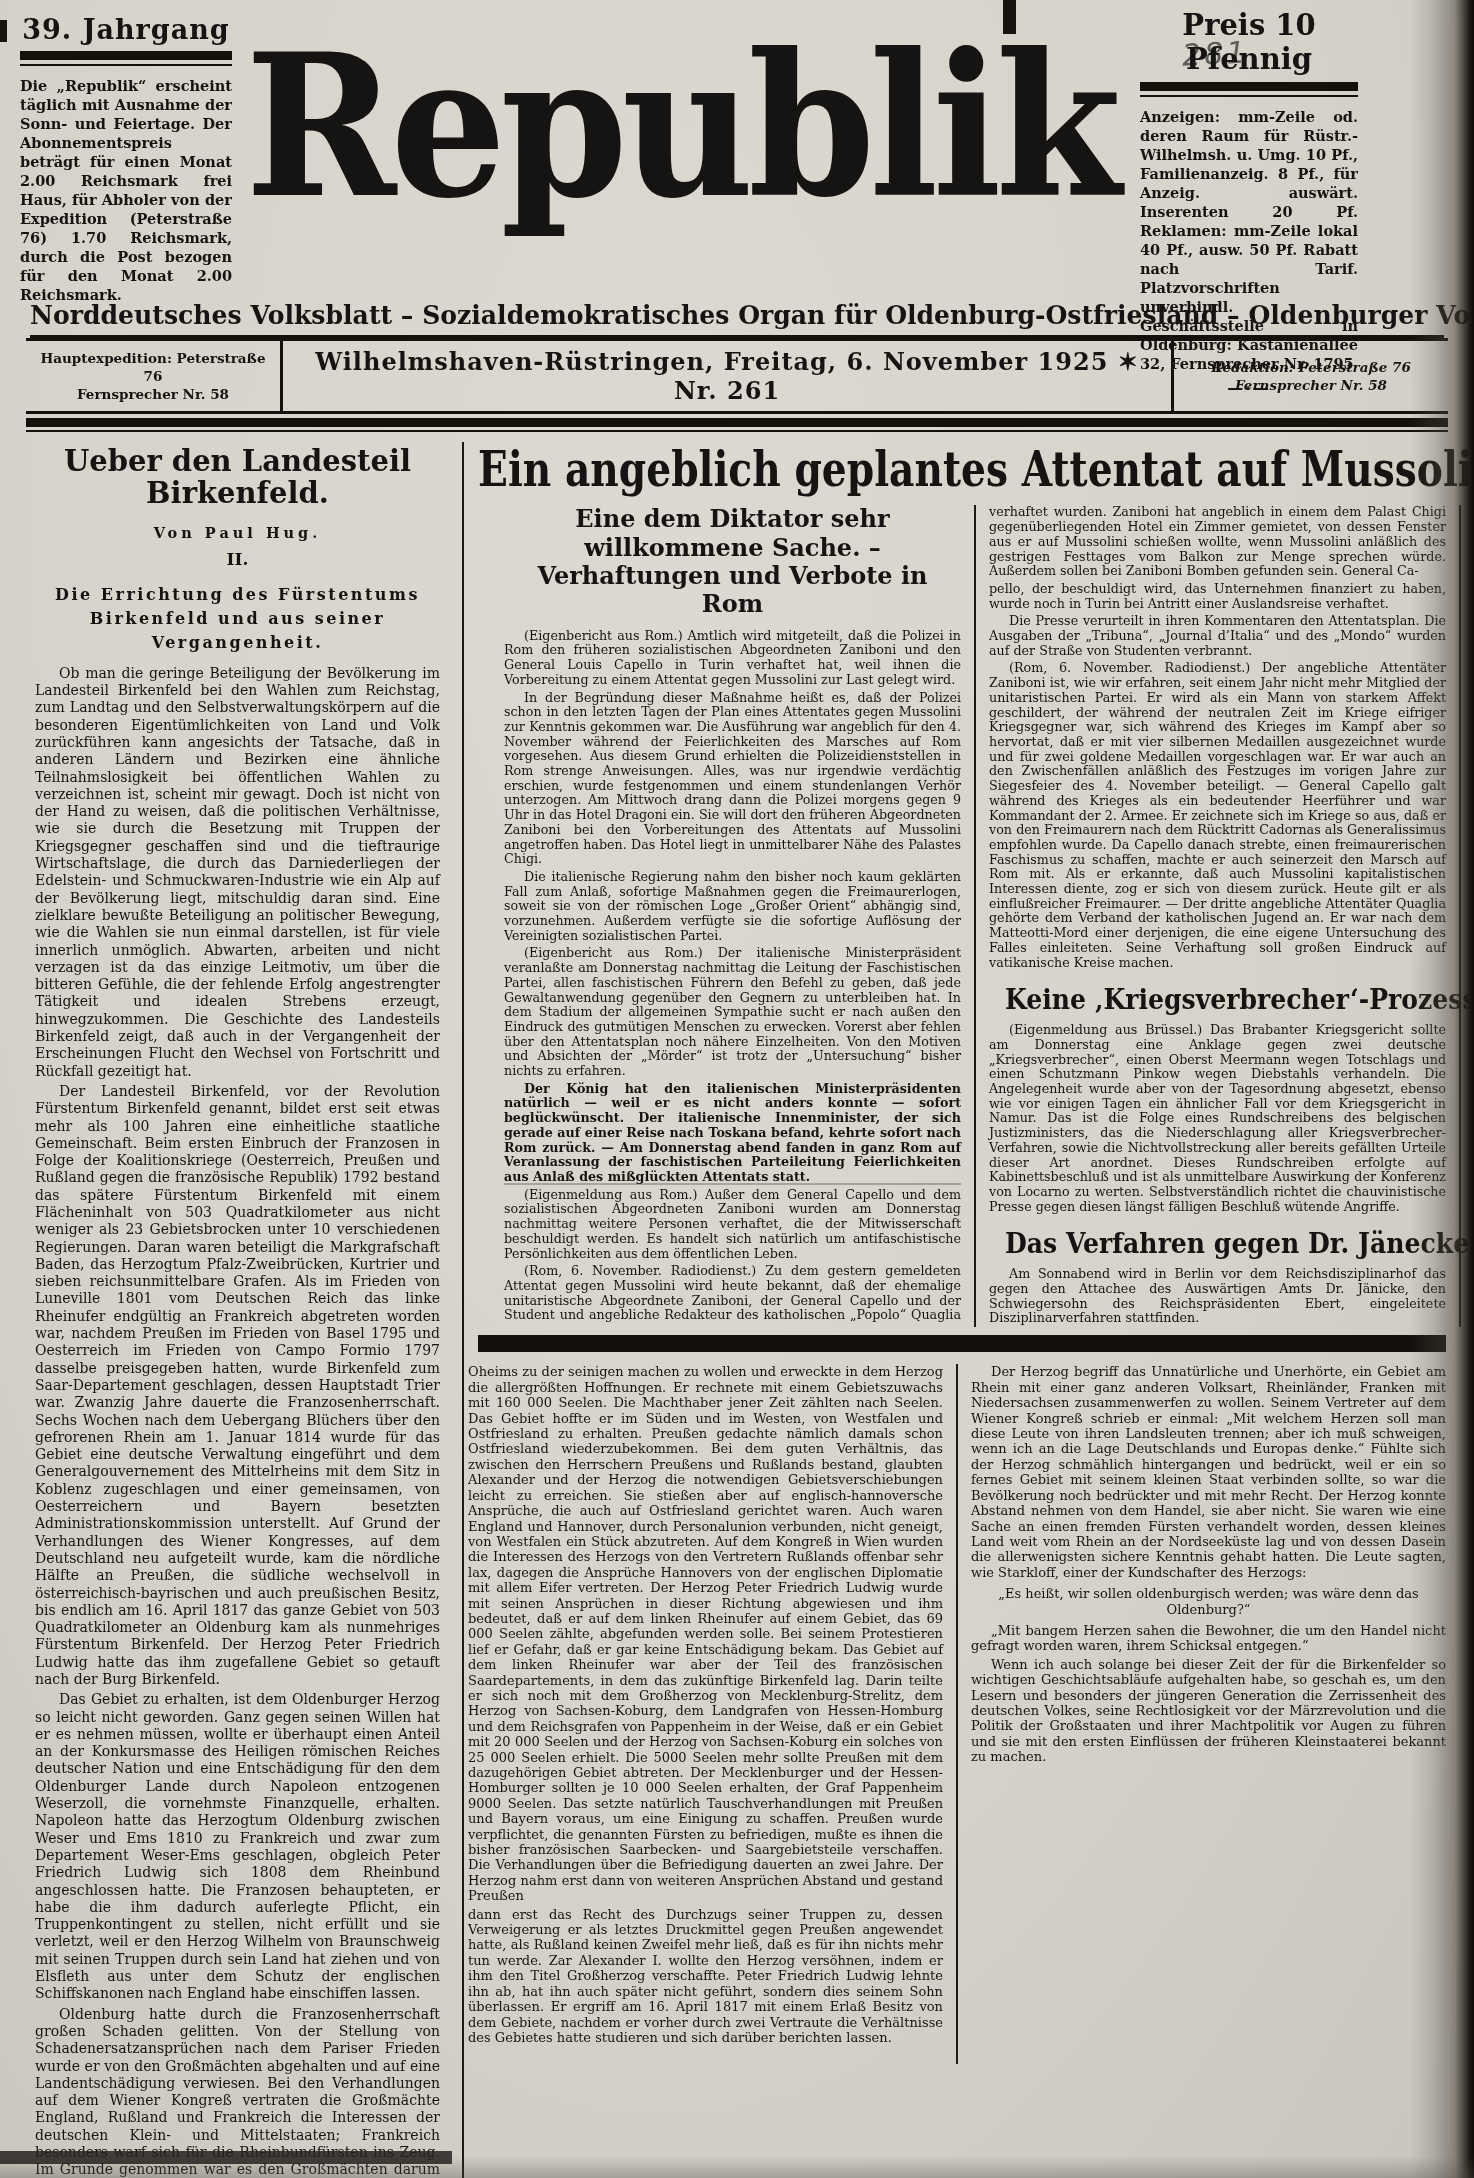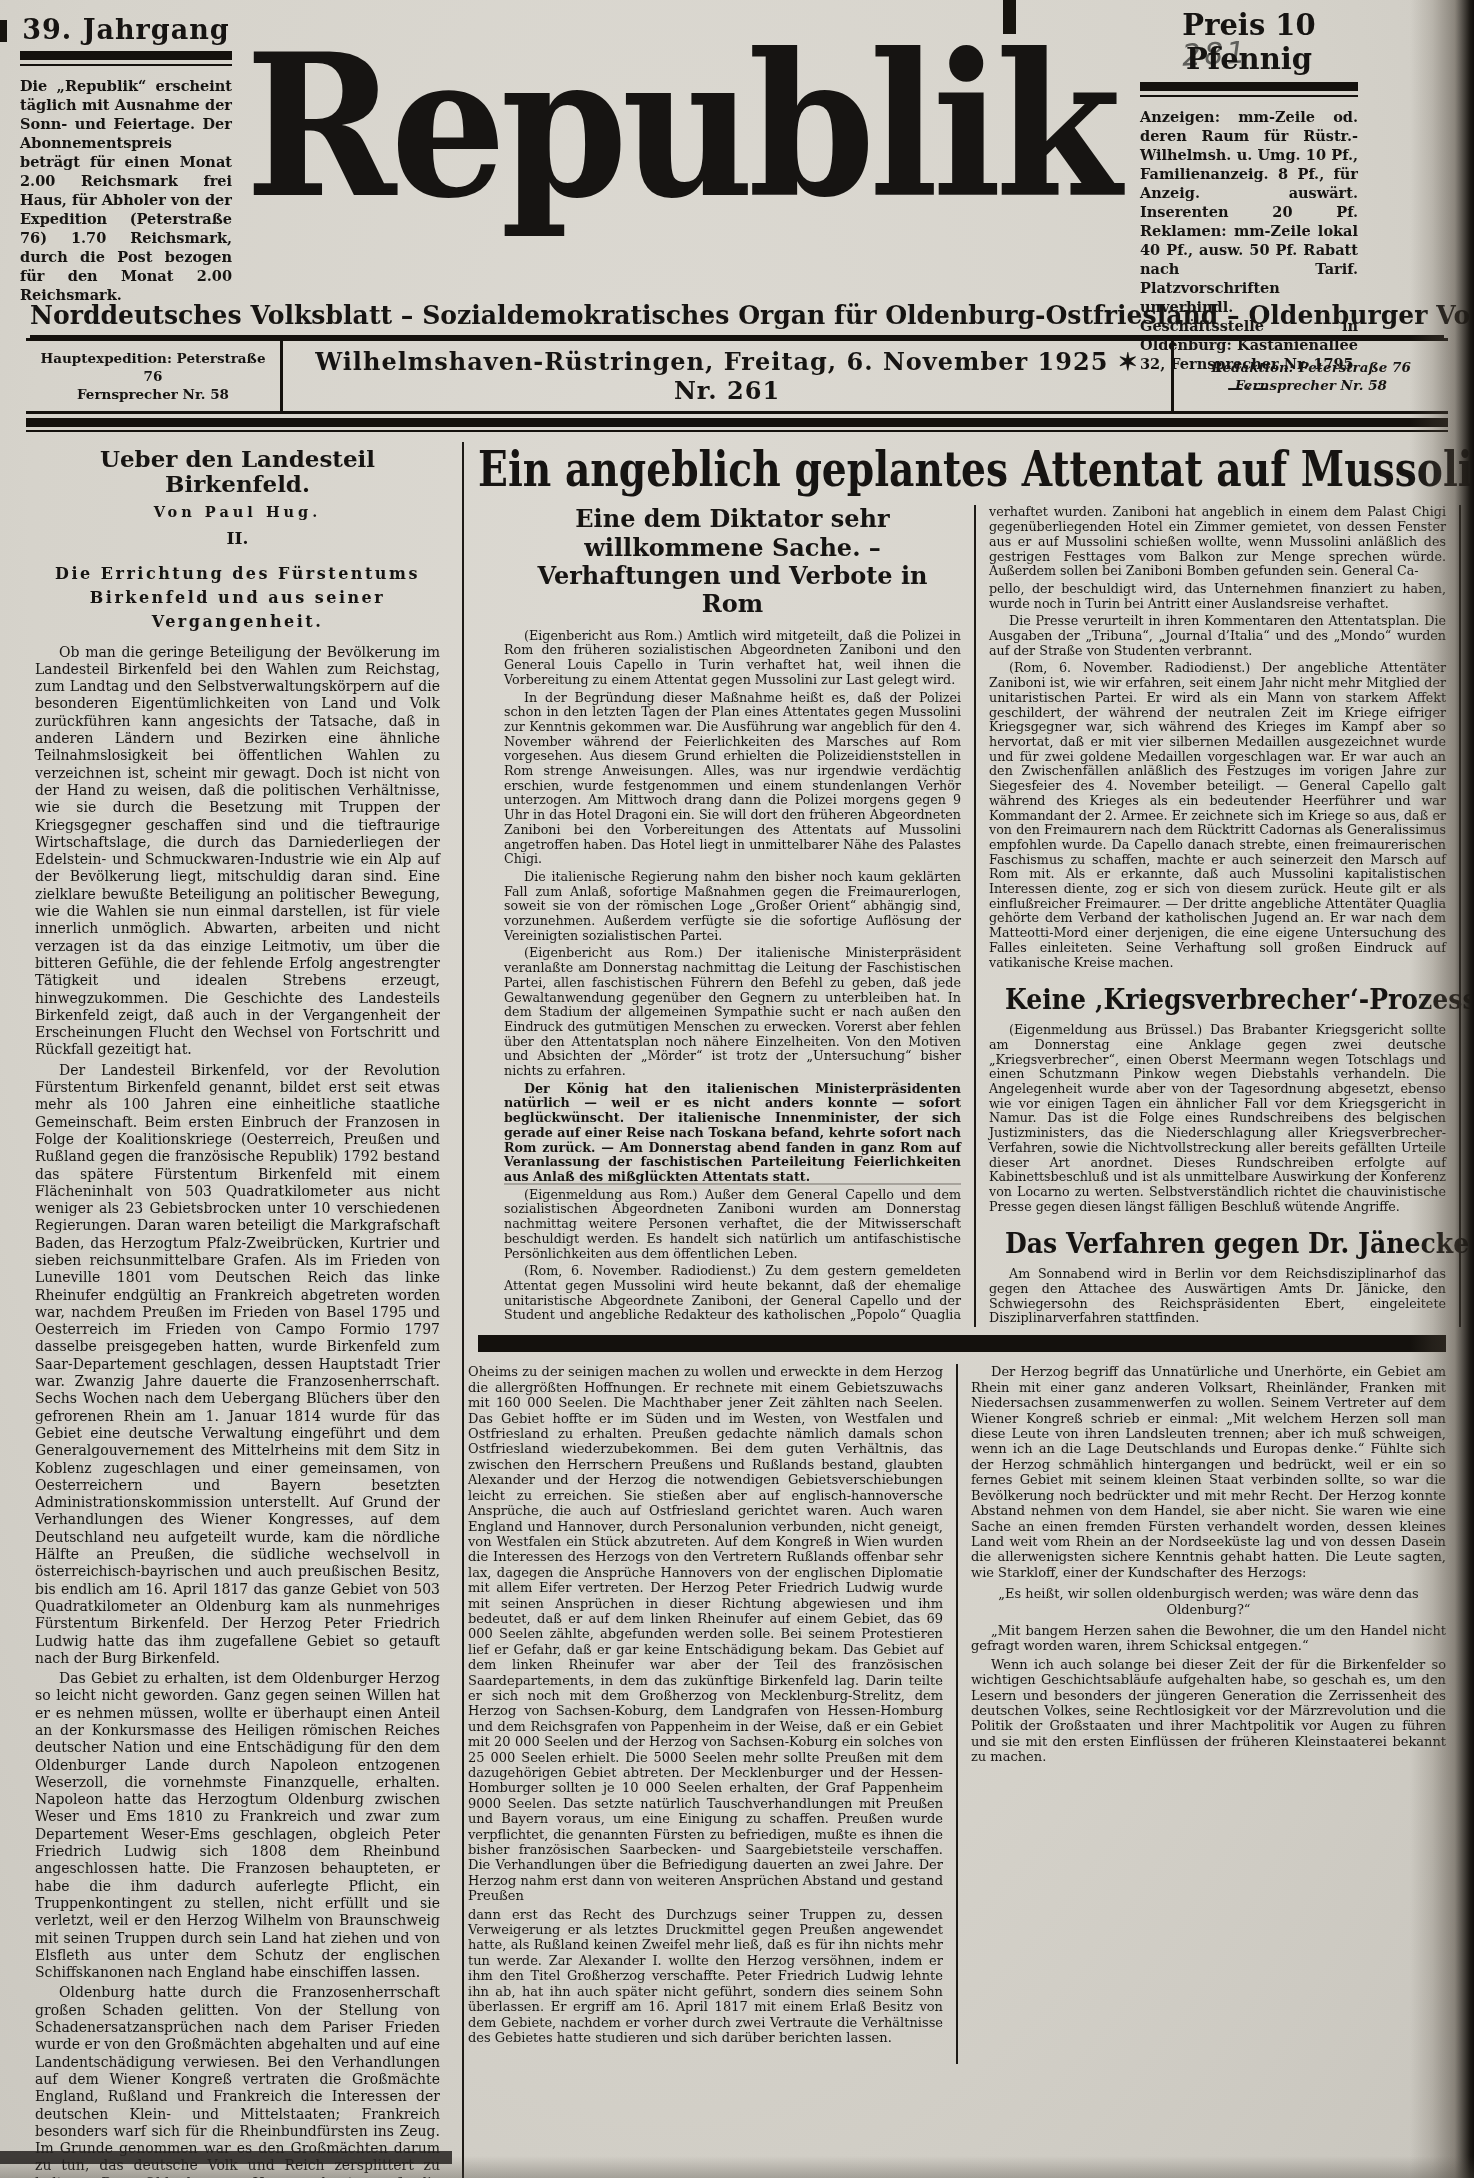--- a/index.html
+++ b/index.html
@@ -40,21 +40,21 @@
   .dl-center{flex:1;text-align:center;font-size:24px;font-weight:bold;letter-spacing:1px;}
   .dl-right{width:258px;border-left:3px solid #14110d;text-align:center;font-style:italic;}
   .dl-small{font-size:13.5px;font-weight:bold;line-height:18px;}
   .heavy{height:9px;background:#14110d;margin:4px 26px 0;}
   .thin{height:2px;background:#14110d;margin:3px 26px 10px;}
   
   .content{display:flex;margin:0 28px 0 26px;align-items:stretch;}
   .col1{width:438px;padding-right:13px;border-right:2px solid #1d1a16;box-sizing:border-box;flex:none;}
   .region{flex:1;min-width:0;padding-left:0;}
   
-  .art-title{font-size:23px;text-align:center;margin:4px 0 6px;line-height:1.1;}
+  .art-title{font-size:29px;text-align:center;margin:4px 0 14px;line-height:1.1;}
   .byline{font-size:14.5px;font-weight:bold;letter-spacing:4px;text-align:center;margin:2px 0;}
   .part{font-size:17px;font-weight:bold;text-align:center;margin:8px 0 14px;}
   .art-subhead{font-size:16px;font-weight:bold;letter-spacing:2.5px;text-align:center;line-height:1.5;margin:2px 0 10px;}
   .b1 p{font-size:14px;line-height:17.3px;text-align:justify;margin:0 9px 3px;text-indent:24px;}
   
   .main-head{font-size:49px;font-weight:bold;white-space:nowrap;transform:scaleX(.8);
         transform-origin:0 50%;margin:2px 0 10px 14px;line-height:1.05;}
   .mcols{column-count:2;column-gap:28px;column-rule:2px solid #1d1a16;column-fill:auto;
         height:822px;padding-left:16px;margin-left:24px;}
   .mcols p,.bcols p{font-size:12.7px;line-height:14.7px;text-align:justify;margin:0 0 3px;text-indent:20px;}

